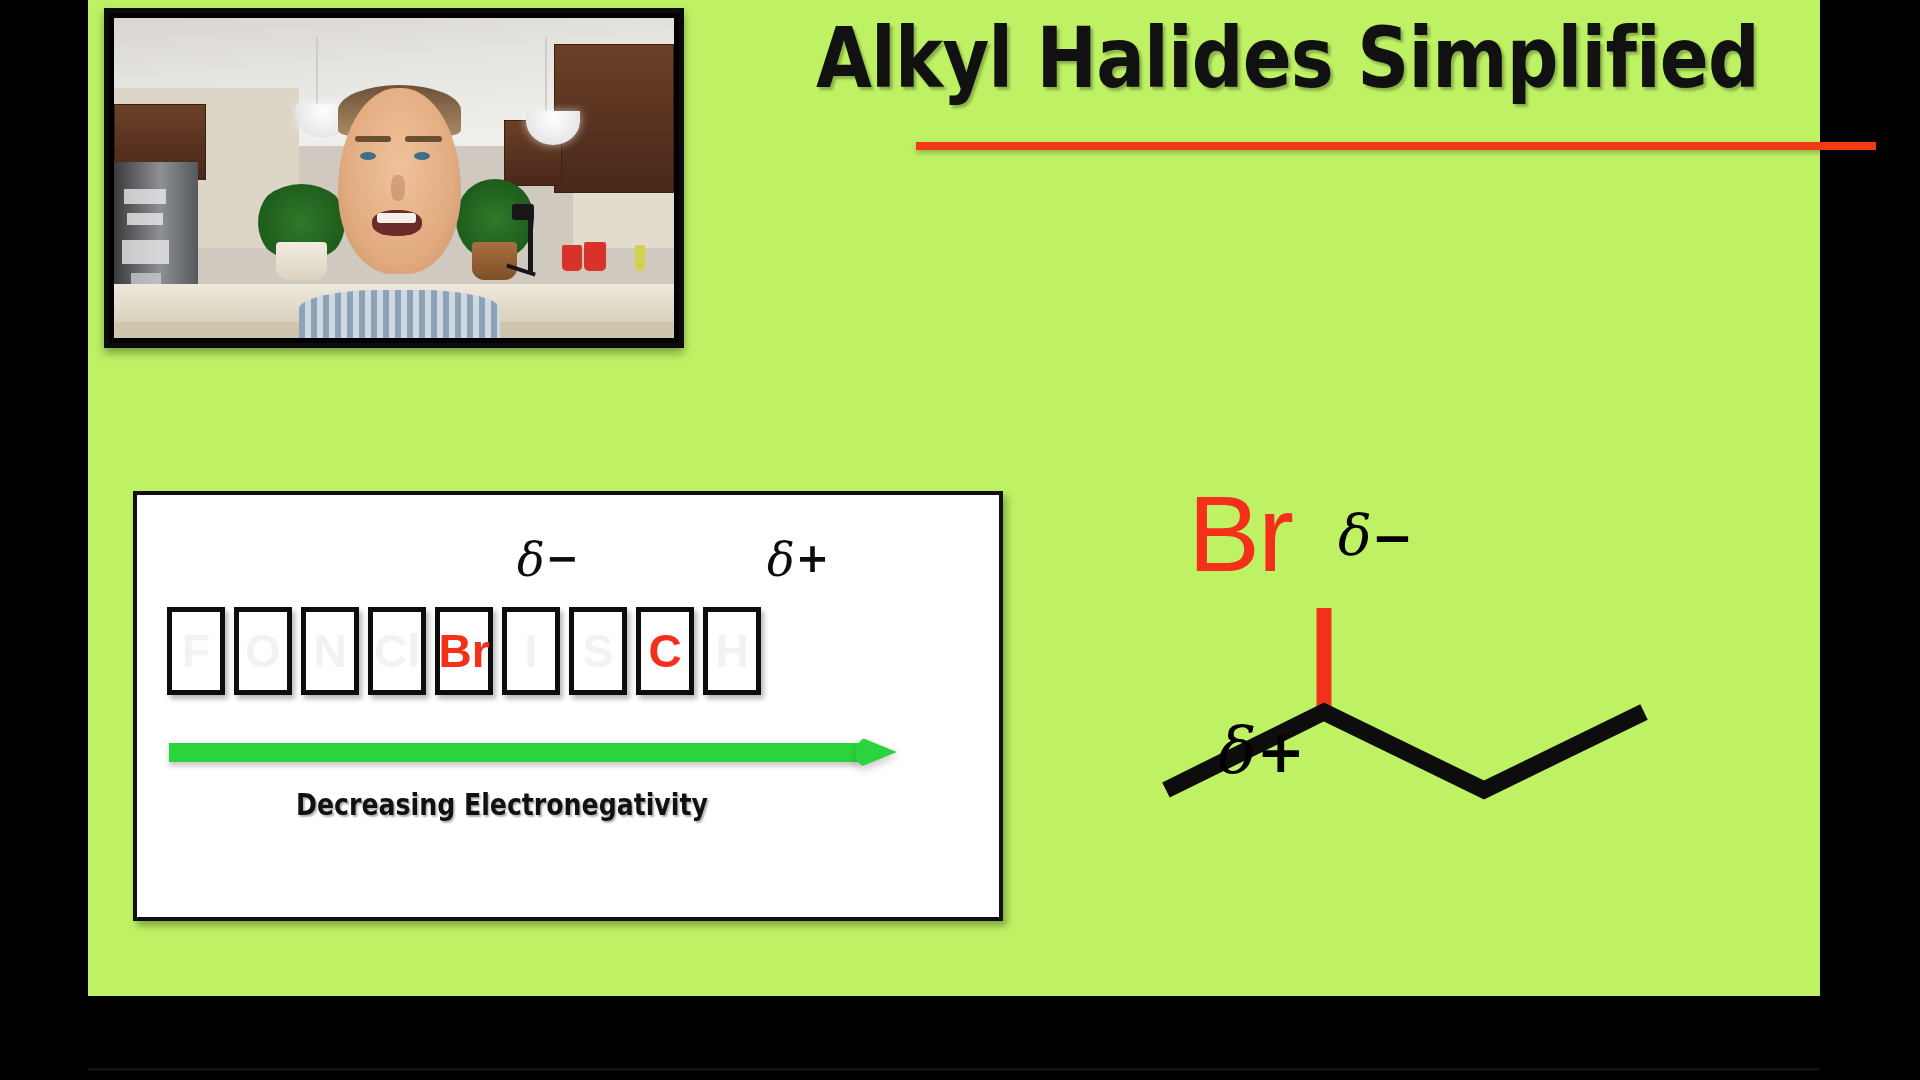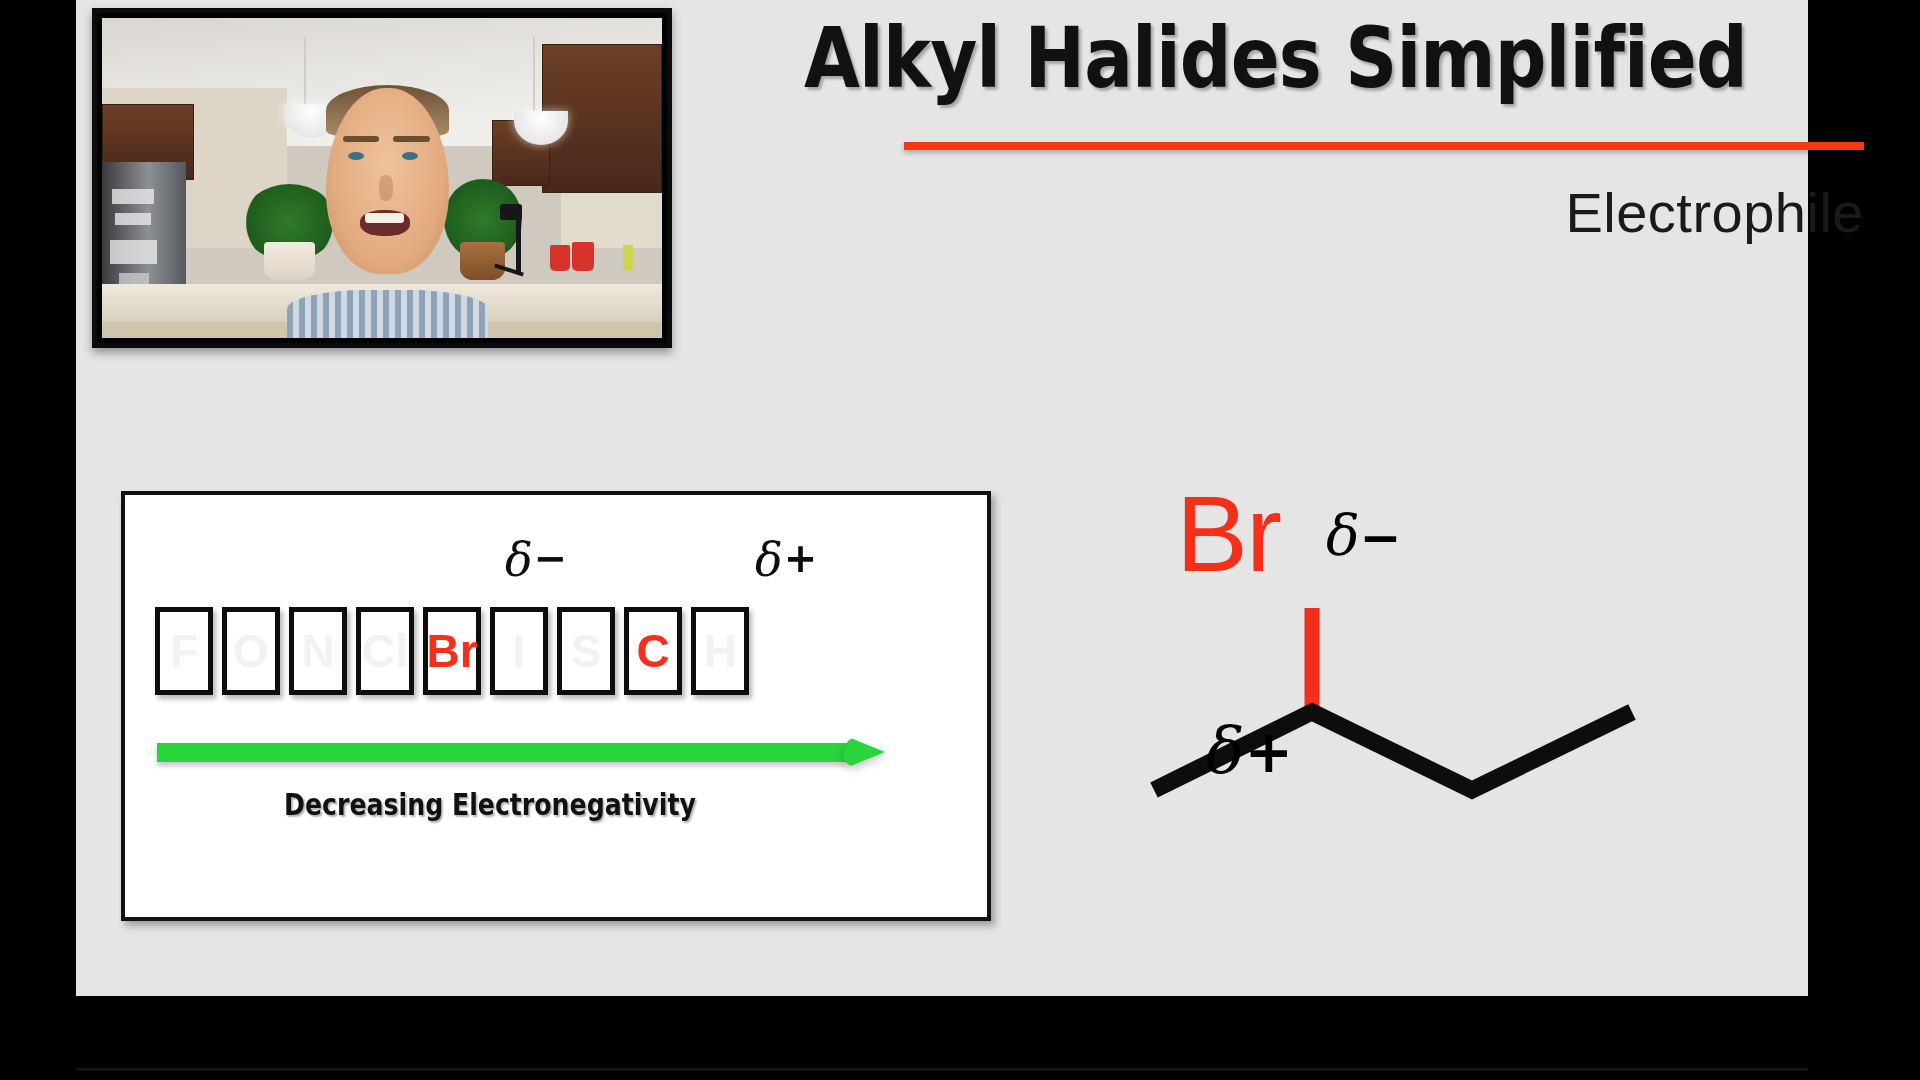--- a/index.html
+++ b/index.html
@@ -1,21 +1,21 @@
 <!DOCTYPE html>
 <html><head>
 <meta charset="utf-8">
 <style>
   html,body{margin:0;padding:0;background:#000;}
   body{width:1920px;height:1080px;overflow:hidden;font-family:"Liberation Sans",sans-serif;}
 
   #stage{position:relative;width:1920px;height:1080px;background:#000;}
 
   
-  #slide{position:absolute;left:76px;top:0;width:1732px;height:996px;background:#e5e5e5;}
+  #slide{position:absolute;left:88px;top:0;width:1732px;height:996px;background:#bef264;}
   #slide-bottom-rule{position:absolute;left:0;top:1068px;width:1732px;height:3px;background:#111;}
 
   
   #webcam{
     position:absolute;left:16px;top:8px;width:580px;height:340px;
     background:#000;border:5px solid #0c0c0c;box-sizing:border-box;
     box-shadow:0 5px 9px rgba(0,0,0,.35);
     overflow:hidden;
   }
   .cam-inner{position:absolute;inset:5px;overflow:hidden;background:#cfc9bf;}
@@ -178,21 +178,20 @@
         <div class="eye" style="left:53.5%;top:42%;"></div>
         <div class="nose"></div>
         <div class="mouth"></div>
         <div class="teeth"></div>
         <div class="shirt"></div>
       </div>
     </div>
 
     <div id="title">Alkyl Halides Simplified</div>
     <div id="title-rule"></div>
-    <div id="subtitle">Electrophile</div>
 
     <div id="en-panel">
 
       <div id="delta-row">
         <div class="delta" id="delta-minus">
           <span class="d">δ</span><span class="sign">−</span>
         </div>
         <div class="delta" id="delta-plus">
           <span class="d">δ</span><span class="sign">+</span>
         </div>

